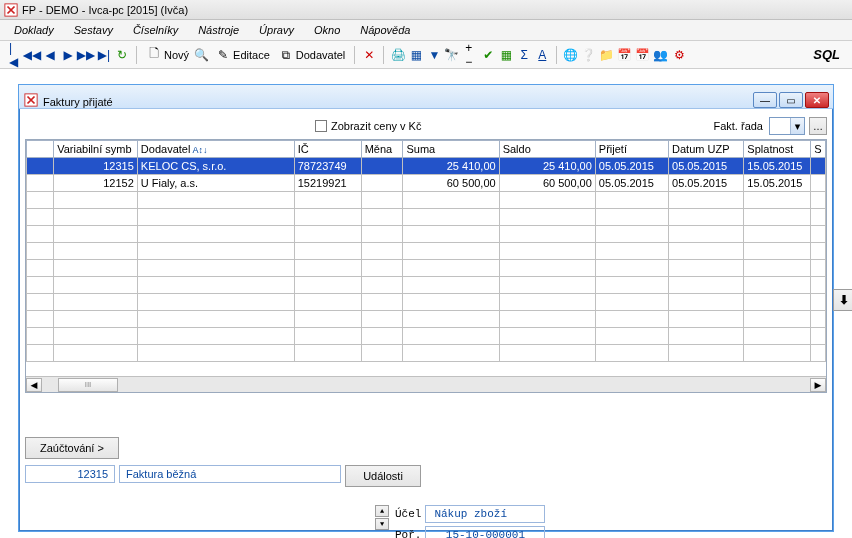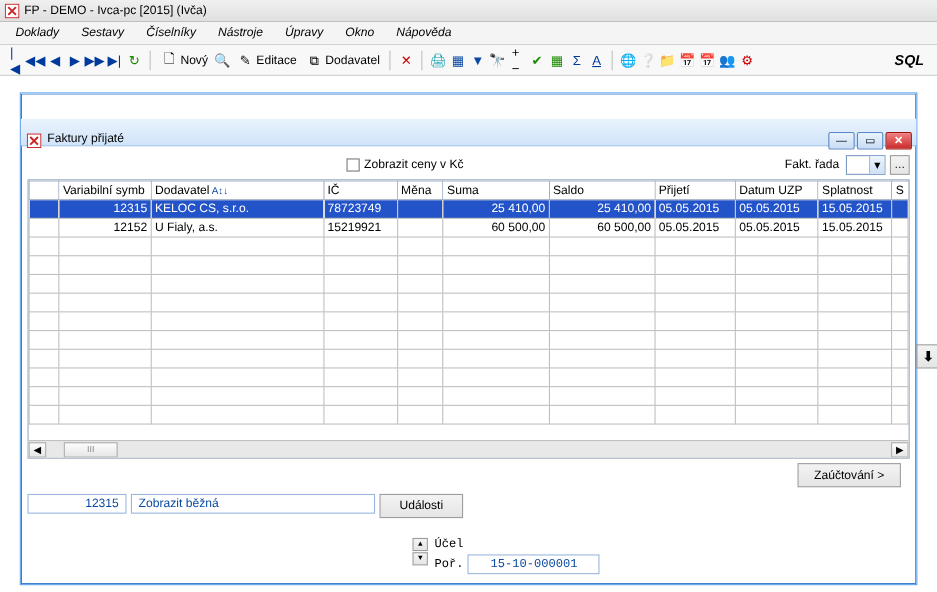--- a/index.html
+++ b/index.html
@@ -74,24 +74,23 @@
     width: 816px;
     height: 448px;
     border: 1px solid #5aa0e8;
     background: #fff;
     box-shadow: 0 0 0 1px #3d7fcb inset;
   }
   .child-title {
     height: 24px;
     background: linear-gradient(#eaf3fc,#d0e4fa);
     display:flex;
-    align-items:flex-start;
-    padding: 12px 4px;
+    align-items:flex-end;
+    padding: 0 4px;
     border-bottom:1px solid #9fc2ea;
-    margin-top:23px;
   }
   .child-title .app-icon{width:16px;height:16px;margin-right:4px;}
   .child-title .title-text{flex:1;}
   .win-btns{display:flex;gap:2px;}
   .win-btn{
     width:24px;height:16px;
     border:1px solid #5a88c4;
     border-radius:2px;
     display:flex;align-items:center;justify-content:center;
     background:linear-gradient(#eaf3fc,#c8ddf6);
@@ -146,33 +145,33 @@
   .grid th.first{width:26px;}
   .grid .sort-ind{color:#0a4aa0;font-size:9px;margin-left:2px;}
   .grid tr.sel td{background:#2353c9;color:#fff;}
   .num{text-align:right;}
   .grid-hscroll{
     position:absolute;left:0;right:0;bottom:0;height:16px;
     background:#e8e8e8;border-top:1px solid #c0c0c0;
     display:flex;align-items:center;
   }
   .hs-btn{width:16px;height:14px;border:1px solid #b0b0b0;background:linear-gradient(#fdfdfd,#e6e6e6);display:flex;align-items:center;justify-content:center;font-size:9px;}
-  .hs-thumb{width:49px;height:14px;margin-left:16px;border:1px solid #b0b0b0;background:linear-gradient(#fdfdfd,#e6e6e6);display:flex;align-items:center;justify-content:center;font-size:8px;color:#888;}
+  .hs-thumb{width:60px;height:14px;margin-left:16px;border:1px solid #b0b0b0;background:linear-gradient(#fdfdfd,#e6e6e6);display:flex;align-items:center;justify-content:center;font-size:8px;color:#888;}
   .page-btn{
     position:absolute; right:-28px; top:150px;
     width:22px;height:22px;border:1px solid #9c9c9c;background:linear-gradient(#f3f3f3,#e5e5e5);
     display:flex;align-items:center;justify-content:center;font-size:12px;font-weight:bold;
   }
 
   
   .btn{
     height:22px;padding:0 14px;border:1px solid #9c9c9c;background:linear-gradient(#f3f3f3,#e5e5e5);
     display:inline-flex;align-items:center;justify-content:center;
   }
-  .row-bookbtn{display:flex;justify-content:flex-end;padding:4px 8px 4px 0;}
+  .row-bookbtn{display:flex;justify-content:flex-start;padding:4px 8px 4px 0;margin-top:40px;}
   .info-row{display:flex;gap:4px;margin:2px 0;}
   .info-box{
     border:1px solid #9cb7dd;padding:1px 6px;color:#0b4aa2;height:18px;display:flex;align-items:center;
   }
   .info-box.vs{width:90px;justify-content:flex-end;}
   .info-box.type{width:222px;}
   .info-box.booked{width:120px;color:#333;border-color:#b4b4b4;}
 
   .detail-area{display:flex;gap:6px;margin-top:18px;font-family:Liberation Mono, monospace;}
   .spinner{
@@ -490,32 +489,33 @@
         <span>⬇</span>
       </div>
     </div>
 
     <div class="row-bookbtn">
       <span class="btn">Zaúčtování &gt;</span>
     </div>
 
     <div class="info-row">
       <span class="info-box vs">12315</span>
-      <span class="info-box type">Zobrazit běžná</span>
+      <span class="info-box type">Faktura běžná</span>
       <span class="btn" style="width:76px;">Události</span>
     </div>
 
     <div class="detail-area">
       <div class="spinner">
         <span class="spin-btn">▲</span>
         <span class="spin-btn">▼</span>
       </div>
       <div>
         <div class="kv">
           <span>Účel</span>
+          <span class="v">Nákup zboží</span>
         </div>
         <div class="kv" style="margin-top:3px;">
           <span>Poř.</span>
           <span class="v center">15-10-000001</span>
         </div>
       </div>
     </div>
 
     <div class="close-row">
       <span class="btn" style="width:70px;margin-top:16px;">Zavřít</span>

